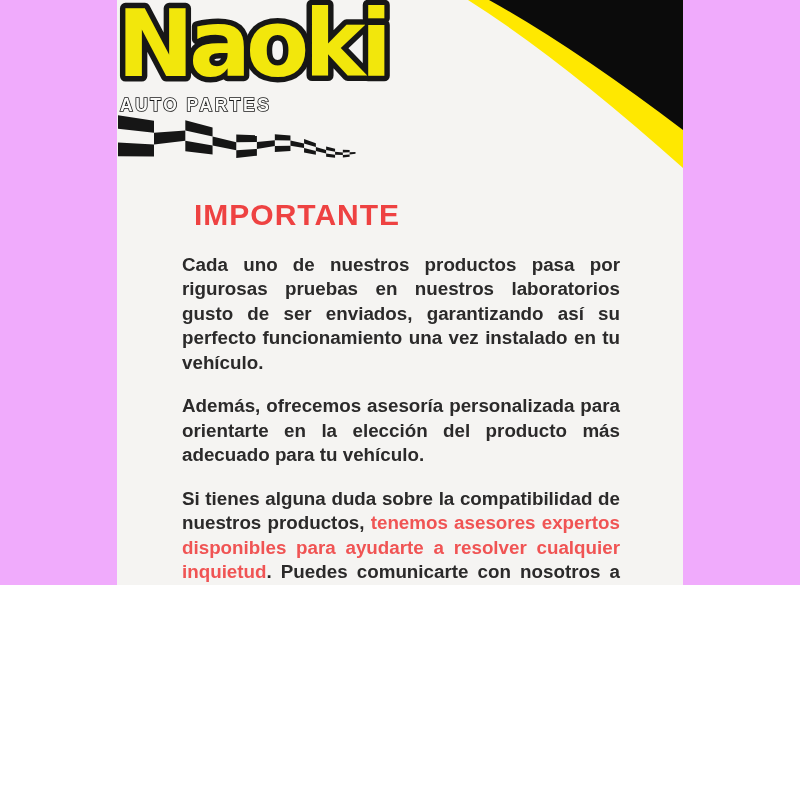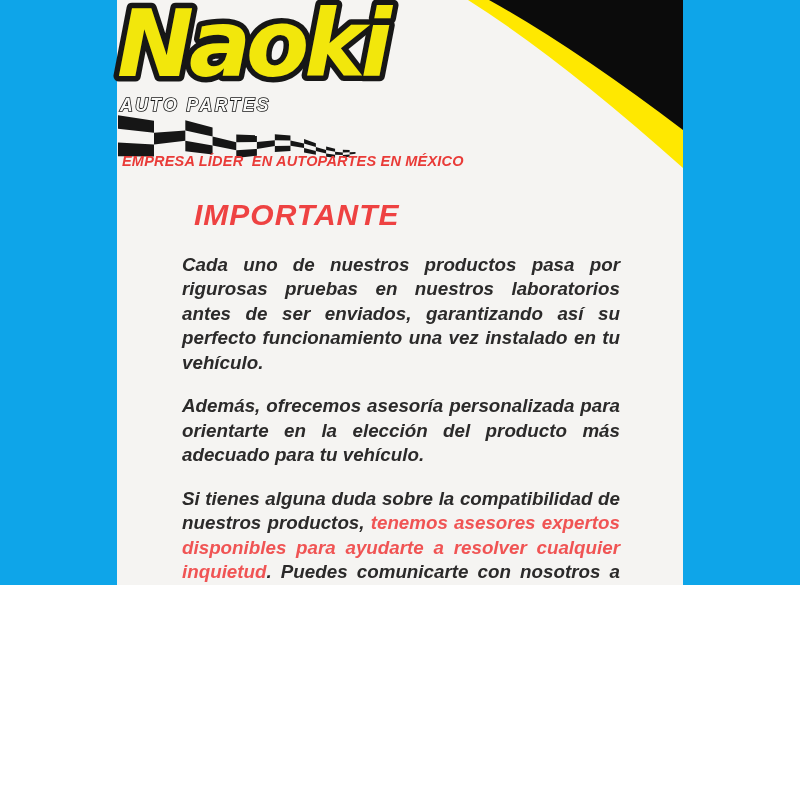--- a/index.html
+++ b/index.html
@@ -1,17 +1,17 @@
 <!DOCTYPE html>
 <html style="--paper: #f5f4f2; --logo-yellow: #f2e70c; --corner-yellow: #ffe800; --triangle-yellow: #f7ef00; --title-red: #ee4242; --tagline-red: #e93b38; --inline-red: #f05454; --text-dark: #2b2a2a; --green-mid: #39945f; --green-dark: #0d241a; --green-light: #c6df33;"><head>
 <meta charset="utf-8">
 <style>
   html,body{margin:0;padding:0;background:#ffffff;}
-  .stage{position:relative;width:800px;height:585px;background:#0ea5e9;overflow:hidden;
-         font-family:"Liberation Sans",sans-serif;font-style:italic;}
+  .stage{position:relative;width:800px;height:585px;background:#f0abfc;overflow:hidden;
+         font-family:"Liberation Sans",sans-serif;}
   
   .content{position:absolute;left:117px;top:0;width:566px;height:800px;
            background:var(--paper,#f5f4f2);}
   .dec{position:absolute;pointer-events:none;}
   #corner-svg{top:0;right:0;width:566px;height:180px;}
   #bottom-svg{bottom:0;left:0;width:566px;height:145px;}
   
   #naoki-svg{position:absolute;left:-8px;top:-12px;width:310px;height:112px;overflow:visible;}
   #autopartes-svg{position:absolute;left:0px;top:92px;width:290px;height:26px;overflow:visible;}
   #flag-svg{position:absolute;left:-5px;top:109px;width:280px;height:60px;overflow:visible;}
@@ -86,27 +86,26 @@
         <polygon points="192.03369095712586,38.94422227348113 203.84931113269948,41.96968377586034 203.84931113269948,45.87212055051508 192.03369095712586,43.42978178457853" fill="#161616"></polygon>
         <polygon points="203.84931113269948,38.0672470012056 214.12890068544854,40.99489310537248 214.12890068544854,44.390013099322104 203.84931113269948,41.96968377586034" fill="#161616"></polygon>
         <polygon points="214.12890068544854,37.59977311142286 223.07214359634023,39.779020491957276 223.07214359634023,42.73277488669345 214.12890068544854,40.99489310537248" fill="#161616"></polygon>
         <polygon points="214.12890068544854,44.390013099322104 223.07214359634023,45.686529281429614 223.07214359634023,48.64028367616579 214.12890068544854,47.785133093271725" fill="#161616"></polygon>
         <polygon points="223.07214359634023,42.73277488669345 230.852764928816,43.39613684941105 230.852764928816,45.96590317283152 223.07214359634023,45.686529281429614" fill="#161616"></polygon>
         <polygon points="230.852764928816,40.82637052599058 237.6219054880699,41.09983258965528 237.6219054880699,43.33552929103109 230.852764928816,43.39613684941105" fill="#161616"></polygon>
         <polygon points="230.852764928816,45.96590317283152 237.6219054880699,45.571225992406895 237.6219054880699,47.8069226937827 230.852764928816,48.535669496251984" fill="#161616"></polygon>
         <polygon points="237.6219054880699,43.33552929103109 243.5110577746208,42.89678449610203 243.5110577746208,44.84184062629898 237.6219054880699,45.571225992406895" fill="#161616"></polygon>
       </svg>
 
-    <div class="tagline">EMPRESA LÍDER  EN AUTOPARTES EN MÉXICO</div>
 
     <div class="page-title">IMPORTANTE</div>
 
     <div class="body-copy">
       <p>
-        <span>Cada uno de nuestros productos pasa por rigurosas pruebas en nuestros laboratorios antes de ser enviados, garantizando así su perfecto funcionamiento una vez instalado en tu vehículo.</span>
+        <span>Cada uno de nuestros productos pasa por rigurosas pruebas en nuestros laboratorios gusto de ser enviados, garantizando así su perfecto funcionamiento una vez instalado en tu vehículo.</span>
       </p>
       <p>
         <span>Además, ofrecemos asesoría personalizada para orientarte en la elección del producto más adecuado para tu vehículo.</span>
       </p>
       <p>
         <span>Si tienes alguna duda sobre la compatibilidad de nuestros productos, </span><span class="hl">tenemos asesores expertos disponibles para ayudarte a resolver cualquier inquietud</span><span>. Puedes comunicarte con nosotros a través de la sección de preguntas y con gusto te brindaremos la asistencia que necesites.</span>
       </p>
     </div>
 
   </div>

